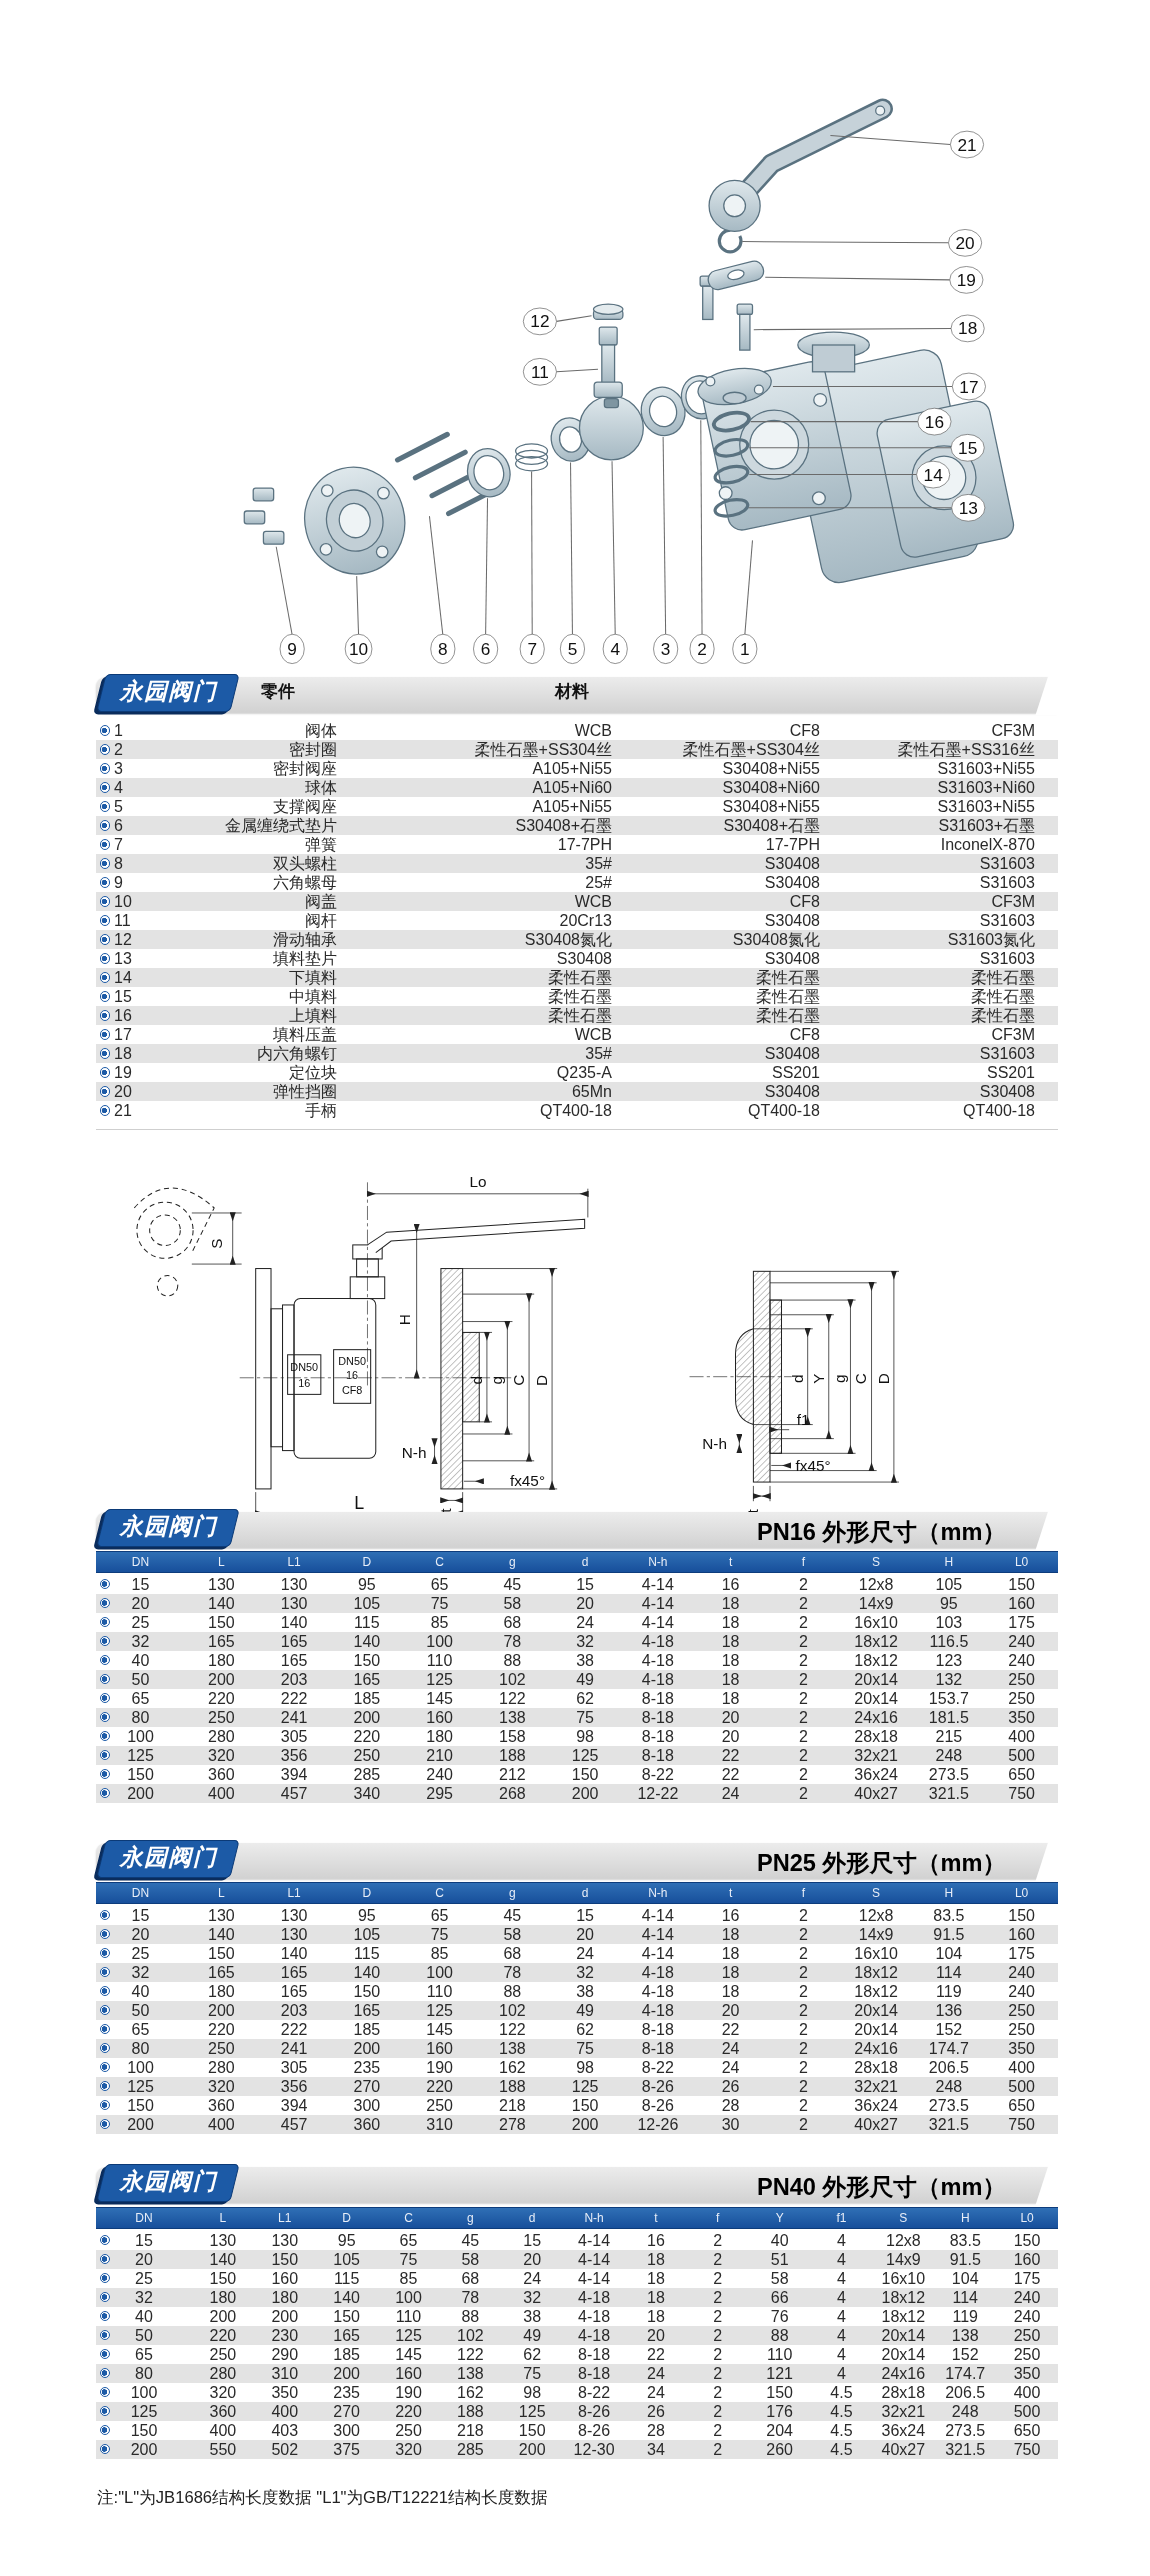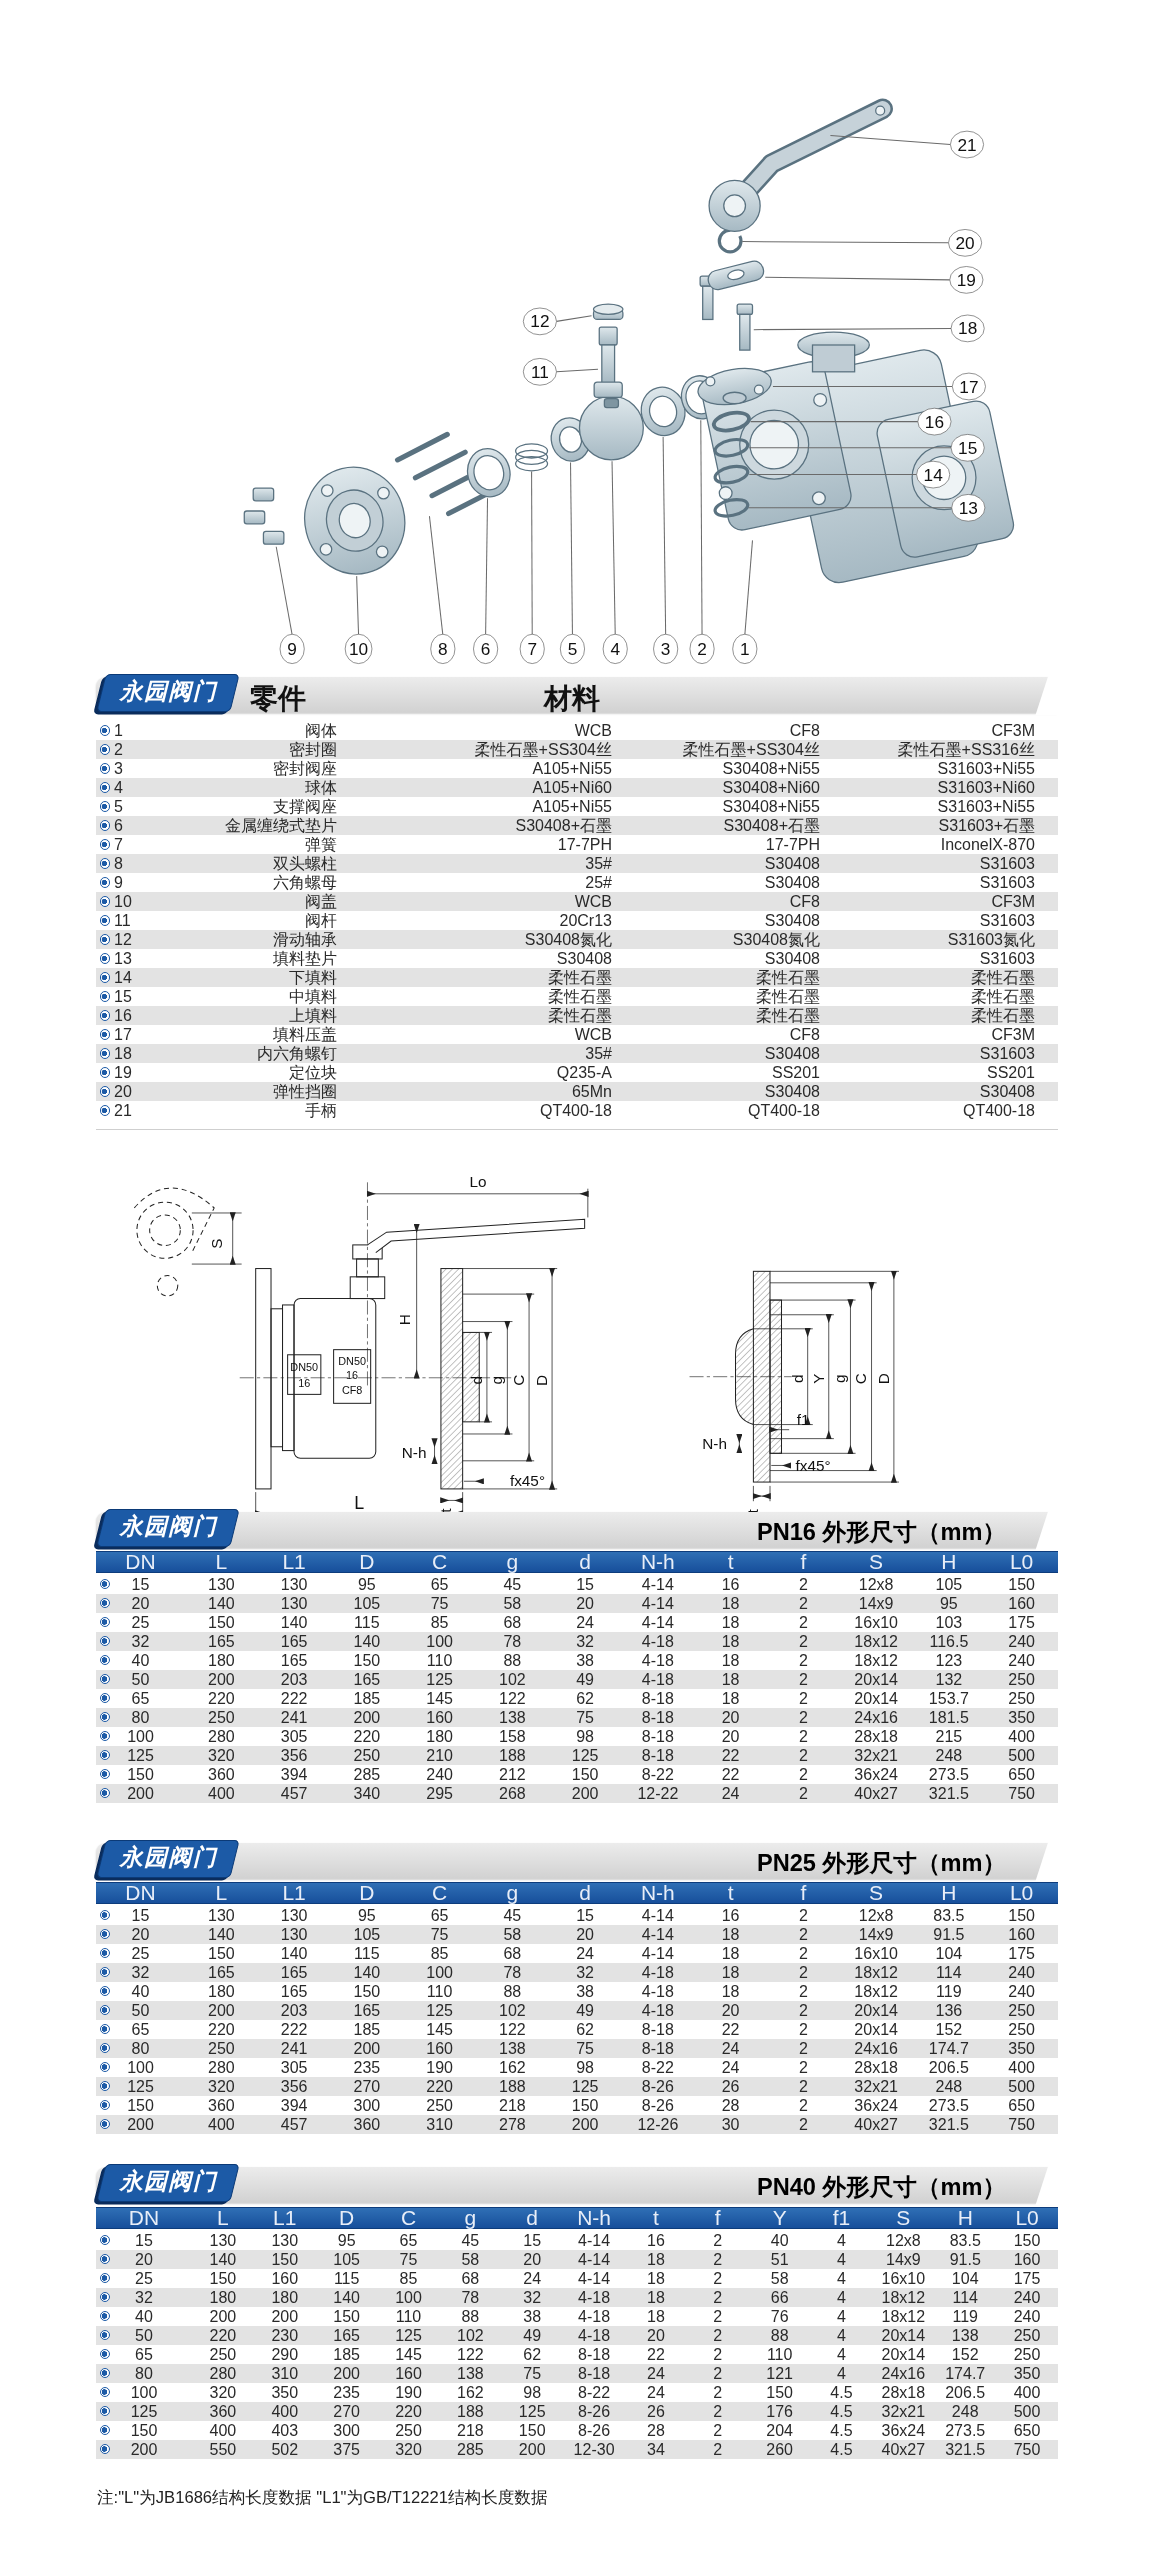--- a/index.html
+++ b/index.html
@@ -11,34 +11,34 @@
   .banner{position:absolute;left:96px;width:962px;height:35px;
           background:linear-gradient(#ececec,#d2d2d2);
           border-radius:9px 2.6px 2.6px 9px;box-shadow:0 1.3px 1.9px rgba(0,0,0,.18);}
   .banner .cut{position:absolute;right:-16.6px;top:-1.9px;width:33px;height:40px;background:#fff;
                transform:skewX(-18deg);}
   .badge{position:absolute;left:5.1px;top:-2.6px;width:132px;height:36px;background:#1c5aa6;
          border:1.9px solid #0b3a77;border-radius:5.1px;transform:skewX(-14deg);
          box-shadow:-2.6px 2.6px 0 #0a2c5c;}
   .badge span{display:block;transform:skewX(14deg);color:#fff;font-weight:bold;font-style:italic;
               font-size:23px;line-height:33px;text-align:center;letter-spacing:1.3px;}
-  .banner .col-label{position:absolute;top:2.6px;font-size:28px;font-weight:bold;color:#111;
+  .banner .col-label{position:absolute;top:2.6px;font-size:17px;font-weight:bold;color:#111;
                      transform:translateX(-50%);}
   .banner .dim-title{position:absolute;right:52px;top:3.8px;font-size:23.6px;font-weight:bold;color:#000;}
 
   
   .tablewrap{position:absolute;left:96px;width:962px;}
   .trow{position:relative;height:19px;line-height:19px;font-size:16px;color:#2a2a2a;}
   .trow.alt{background:#e3e3e3;}
   .bullet{position:absolute;left:3.8px;top:50%;width:8.3px;height:8.3px;margin-top:-5.1px;
           border:1.9px solid #1c5aa6;border-radius:50%;
           background:radial-gradient(circle at 42% 50%, #1c5aa6 0 2.6px, #fff 2.9px);}
   .thead{display:grid;height:20.4px;line-height:20.4px;margin-bottom:1.3px;
          background:linear-gradient(#2f6fb5,#174f9b);border-top:1.3px solid #0d3c7c;border-bottom:1.3px solid #0d3c7c;
-         color:#e8eef8;font-size:21px;}
+         color:#e8eef8;font-size:12px;}
   .th{text-align:center;}
   .dim13 .thead,.dim13 .trow{display:grid;grid-template-columns:89px repeat(12,1fr);}
   .dim15 .thead,.dim15 .trow{display:grid;grid-template-columns:96px repeat(14,1fr);}
   .dim13 .td,.dim15 .td{text-align:center;}
   .parts .trow{display:grid;grid-template-columns:38px 185px 275px 208px 215px;padding-left:18px;}
   .parts .c0{text-align:left;}
   .parts .c1,.parts .c2,.parts .c3,.parts .c4{text-align:right;}
   .parts{border-bottom:1.3px solid #cfcfcf;padding-bottom:9px;}
   .note{position:absolute;left:97px;top:2487px;font-size:16.6px;color:#222;}
 </style>

